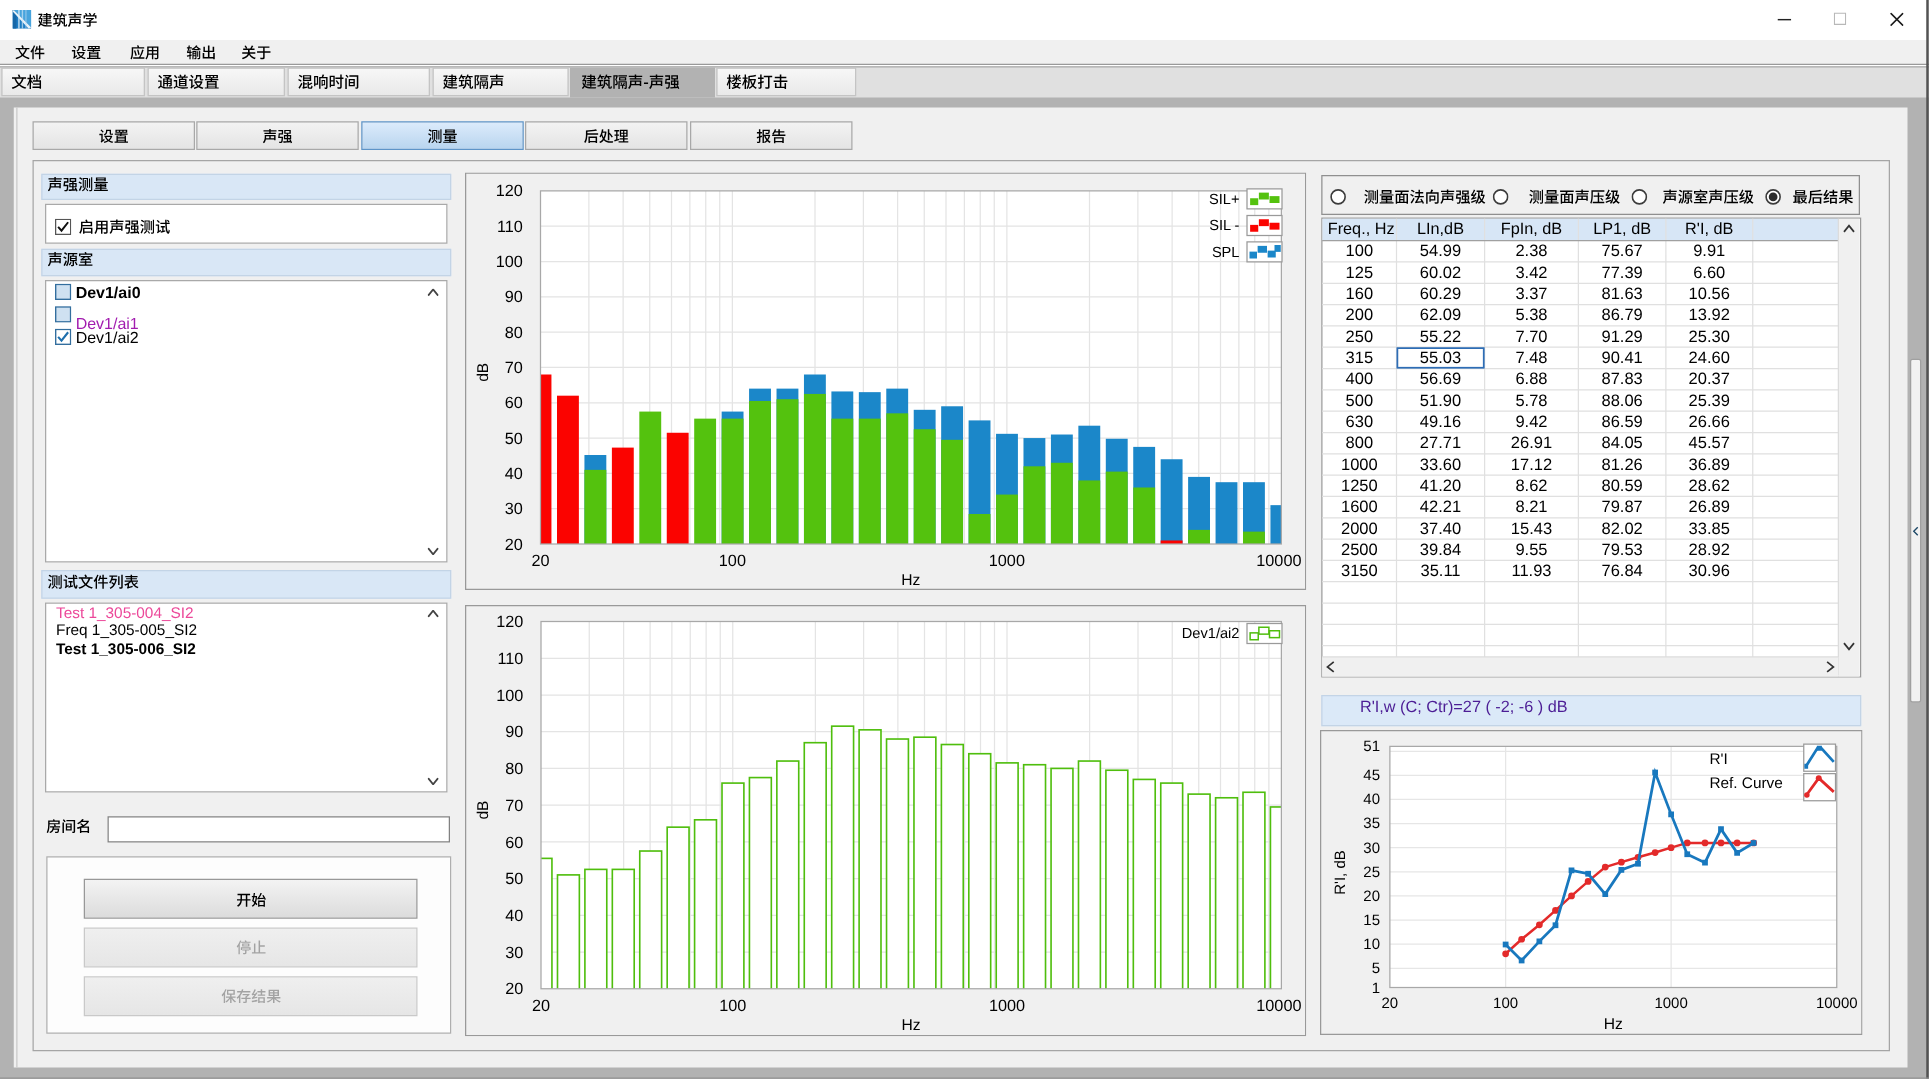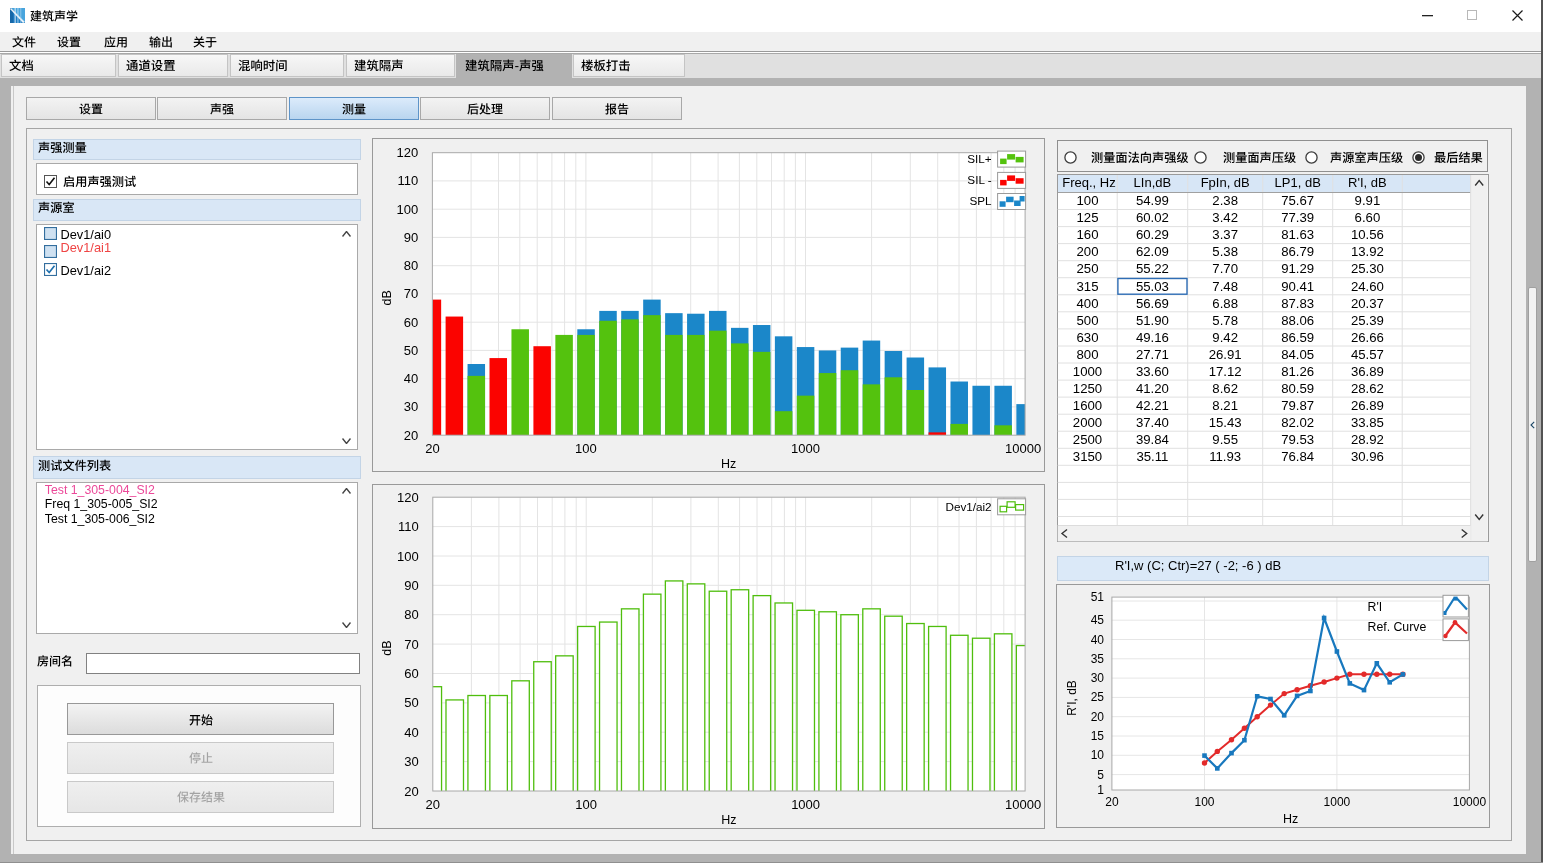--- a/index.html
+++ b/index.html
@@ -250,25 +250,25 @@
     <g fill="#000">
       <use href="#c58f0" transform="translate(0.00,14.01) scale(0.01220,-0.01220)"></use>
       <use href="#c6e90" transform="translate(12.20,14.01) scale(0.01220,-0.01220)"></use>
       <use href="#c5ba4" transform="translate(24.40,14.01) scale(0.01220,-0.01220)"></use>
     </g>
   </svg>
 <div class="ab" style="left:36.2px;top:223.8px;width:322.3px;height:226.5px;background:#fff;border:1px solid #a9a9a9;box-sizing:border-box"></div>
 <svg class="ab" style="left:43.7px;top:227.3px" width="13" height="13" viewBox="0 0 13 13">
     <rect x="0.5" y="0.5" width="12" height="12" fill="#cfe1f1" stroke="#336e9e" stroke-width="1.2"></rect>
   </svg>
-<span class="lt" style="left:60.5px;top:233.8px;font-size:12.8px;color:#000;font-weight:400;">Dev1/ai0</span>
+<span class="lt" style="left:60.5px;top:233.8px;font-size:12.8px;color:#000;font-weight:700;">Dev1/ai0</span>
 <svg class="ab" style="left:43.7px;top:245.1px" width="13" height="13" viewBox="0 0 13 13">
     <rect x="0.5" y="0.5" width="12" height="12" fill="#cfe1f1" stroke="#336e9e" stroke-width="1.2"></rect>
   </svg>
-<span class="lt" style="left:60.5px;top:247px;font-size:12.8px;color:#ef4444;font-weight:400;">Dev1/ai1</span>
+<span class="lt" style="left:60.5px;top:259px;font-size:12.8px;color:#a21caf;font-weight:400;">Dev1/ai1</span>
 <svg class="ab" style="left:43.7px;top:263.4px" width="13" height="13" viewBox="0 0 13 13">
     <rect x="0.5" y="0.5" width="12" height="12" fill="#fff" stroke="#336e9e" stroke-width="1.2"></rect>
     <path d="M2.5,6.5 L5.2,9.5 L10.5,2.8" fill="none" stroke="#1e6fad" stroke-width="1.7"></path>
   </svg>
 <span class="lt" style="left:60.5px;top:269.9px;font-size:12.8px;color:#000;font-weight:400;">Dev1/ai2</span>
 <svg class="ab" style="left:342px;top:230.5px" width="9" height="6" viewBox="0 0 9 6">
     <path d="M0.5,5.5 L4.5,0.5 L8.5,5.5" fill="none" stroke="#444" stroke-width="1.4"></path>
   </svg>
 <svg class="ab" style="left:342px;top:438px" width="9" height="6" viewBox="0 0 9 6">
     <path d="M0.5,0.5 L4.5,5.5 L8.5,0.5" fill="none" stroke="#444" stroke-width="1.4"></path>
@@ -280,21 +280,21 @@
       <use href="#c8bd5" transform="translate(12.20,14.01) scale(0.01220,-0.01220)"></use>
       <use href="#c6587" transform="translate(24.40,14.01) scale(0.01220,-0.01220)"></use>
       <use href="#c4ef6" transform="translate(36.60,14.01) scale(0.01220,-0.01220)"></use>
       <use href="#c5217" transform="translate(48.80,14.01) scale(0.01220,-0.01220)"></use>
       <use href="#c8868" transform="translate(61.00,14.01) scale(0.01220,-0.01220)"></use>
     </g>
   </svg>
 <div class="ab" style="left:36.2px;top:481.6px;width:322.3px;height:152.7px;background:#fff;border:1px solid #a9a9a9;box-sizing:border-box"></div>
 <span class="lt" style="left:44.8px;top:489.5px;font-size:12.3px;color:#ec4899;font-weight:400;">Test 1_305-004_SI2</span>
 <span class="lt" style="left:44.8px;top:504.4px;font-size:12.3px;color:#000;font-weight:400;">Freq 1_305-005_SI2</span>
-<span class="lt" style="left:44.8px;top:519.3px;font-size:12.3px;color:#000;font-weight:400;">Test 1_305-006_SI2</span>
+<span class="lt" style="left:44.8px;top:519.3px;font-size:12.3px;color:#000;font-weight:700;">Test 1_305-006_SI2</span>
 <svg class="ab" style="left:342px;top:488px" width="9" height="6" viewBox="0 0 9 6">
     <path d="M0.5,5.5 L4.5,0.5 L8.5,5.5" fill="none" stroke="#444" stroke-width="1.4"></path>
   </svg>
 <svg class="ab" style="left:342px;top:622px" width="9" height="6" viewBox="0 0 9 6">
     <path d="M0.5,0.5 L4.5,5.5 L8.5,0.5" fill="none" stroke="#444" stroke-width="1.4"></path>
   </svg>
 <svg class="ab" style="left:36.7px;top:652.0px" width="37" height="18" viewBox="0 0 37 18">
     <g fill="#000">
       <use href="#c623f" transform="translate(0.00,13.44) scale(0.01200,-0.01200)"></use>
       <use href="#c95f4" transform="translate(12.00,13.44) scale(0.01200,-0.01200)"></use>
@@ -628,21 +628,21 @@
     <rect x="413.7" y="1" width="17.0" height="366.4" fill="#f0f0f0"></rect>
     <path d="M413.7 1V366.4" stroke="#dcdcdc" stroke-width="1"></path>
     <rect x="0.7" y="351.5" width="413.0" height="15.9" fill="#f0f0f0"></rect>
     <path d="M0.7 351.5H413.7" stroke="#dcdcdc" stroke-width="1"></path>
     <path d="M418.2 11.5 l4,-5 l4,5" stroke="#333" stroke-width="1.4" fill="none"></path>
     <path d="M418.2 340.5 l4,5 l4,-5" stroke="#333" stroke-width="1.4" fill="none"></path>
     <path d="M10.0 355.5 l-5,4 l5,4" stroke="#333" stroke-width="1.4" fill="none"></path>
     <path d="M404.7 355.5 l5,4 l-5,4" stroke="#333" stroke-width="1.4" fill="none"></path>
   </svg>
 <div class="ab" style="left:1057px;top:556px;width:432px;height:25.2px;background:#dbe9f8;border:1px solid #c3d4e6;box-sizing:border-box"></div>
-<span class="lt" style="left:1115px;top:565.4px;font-size:13.0px;color:#000000;font-weight:400">R'I,w (C; Ctr)=27 ( -2; -6 ) dB</span>
+<span class="lt" style="left:1088px;top:565.4px;font-size:13.0px;color:#4c1d95;font-weight:400">R'I,w (C; Ctr)=27 ( -2; -6 ) dB</span>
 <svg class="ab" style="left:1056px;top:584px" width="434" height="244" viewBox="0 0 434 244">
     <rect x="0.5" y="0.5" width="433" height="243" fill="#f0f0f0" stroke="#999" stroke-width="1"></rect>
     <rect x="55.9" y="13.1" width="357.5" height="192.9" fill="#fff"></rect>
     <path d="M55.9 190.6H413.4 M55.9 171.3H413.4 M55.9 152.0H413.4 M55.9 132.7H413.4 M55.9 113.4H413.4 M55.9 94.1H413.4 M55.9 74.8H413.4 M55.9 55.5H413.4 M55.9 36.2H413.4 M55.9 17.0H413.4 M148.5 13.1V206.0 M280.9 13.1V206.0" stroke="#e6e6e6" stroke-width="1" fill="none"></path>
     <rect x="55.9" y="13.1" width="357.5" height="192.9" fill="none" stroke="#a8a8a8" stroke-width="1"></rect>
     <text x="48.0" y="17.1" style="font:12.0px 'Liberation Sans',sans-serif;text-anchor:end;fill:#000">51</text>
     <text x="48.0" y="40.2" style="font:12.0px 'Liberation Sans',sans-serif;text-anchor:end;fill:#000">45</text>
     <text x="48.0" y="59.5" style="font:12.0px 'Liberation Sans',sans-serif;text-anchor:end;fill:#000">40</text>
     <text x="48.0" y="78.8" style="font:12.0px 'Liberation Sans',sans-serif;text-anchor:end;fill:#000">35</text>
     <text x="48.0" y="98.1" style="font:12.0px 'Liberation Sans',sans-serif;text-anchor:end;fill:#000">30</text>

